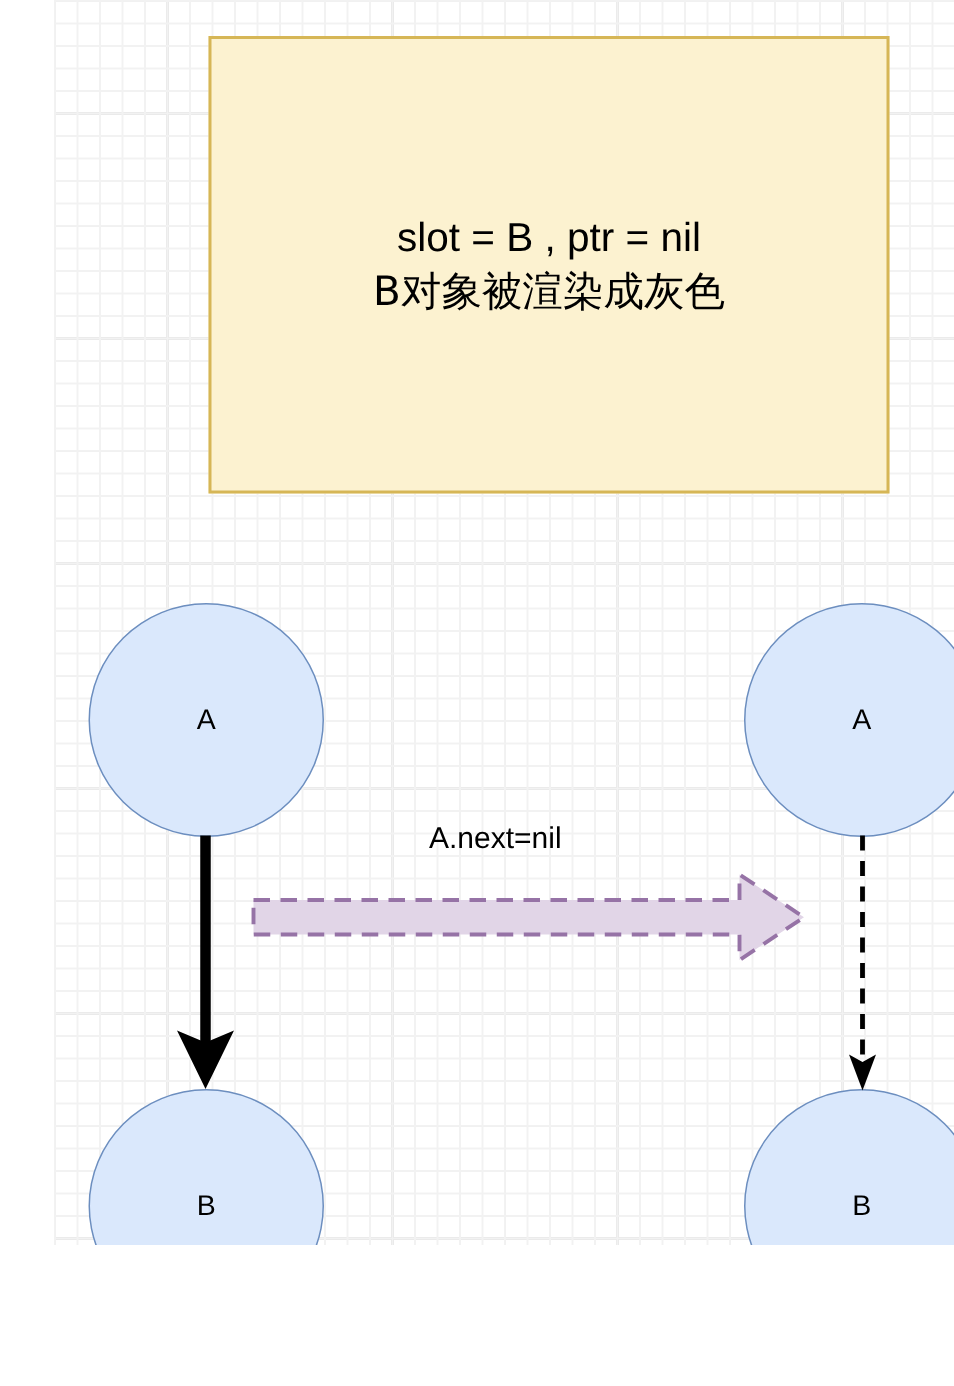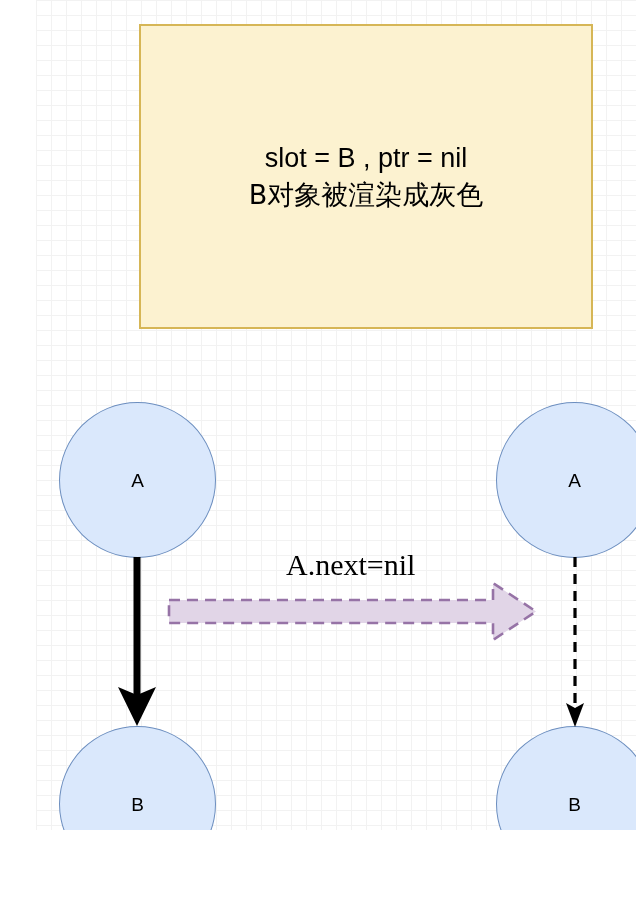--- a/index.html
+++ b/index.html
@@ -83,25 +83,24 @@
     width: 636px;
     height: 924px;
     pointer-events: none;
   }
 
   
   .transition-label {
     position: absolute;
     left: 250px;
     top: 548px;
-    font-size: 30px;
+    font-size: 20px;
     color: #000000;
     white-space: nowrap;
     line-height: 1.1;
-    font-family: Liberation Serif, serif;
   }
 </style>
 </head>
 <body>
 
 <div id="canvas">
 
   <div class="note-box">
     <div class="note-line">slot = B , ptr = nil</div>
     <div class="note-line cjk">B对象被渲染成灰色</div>

